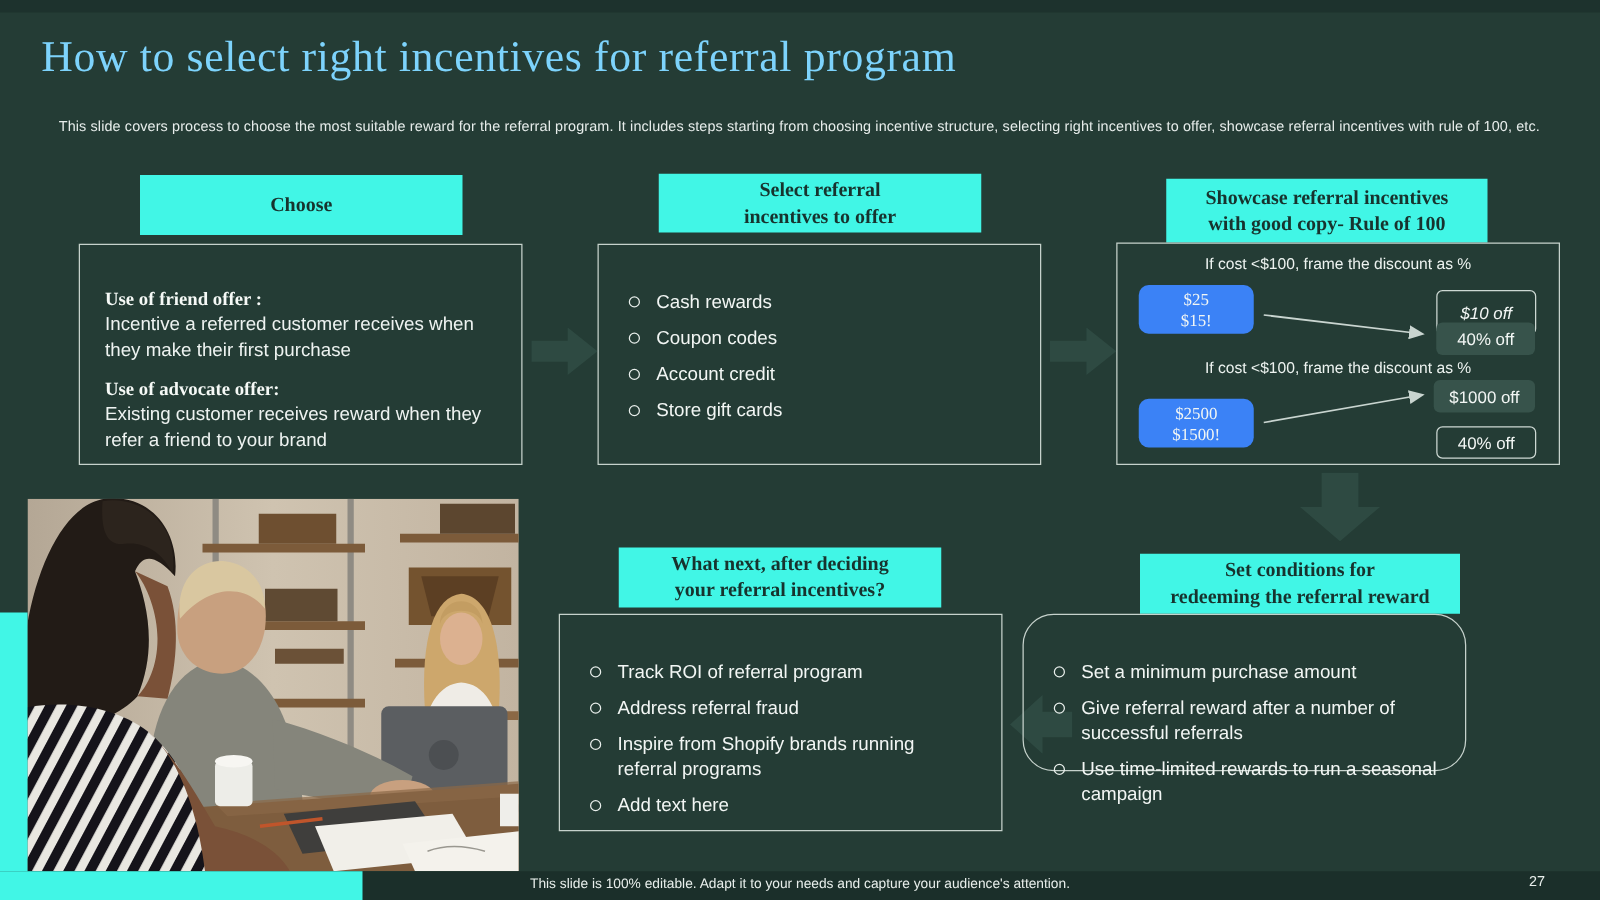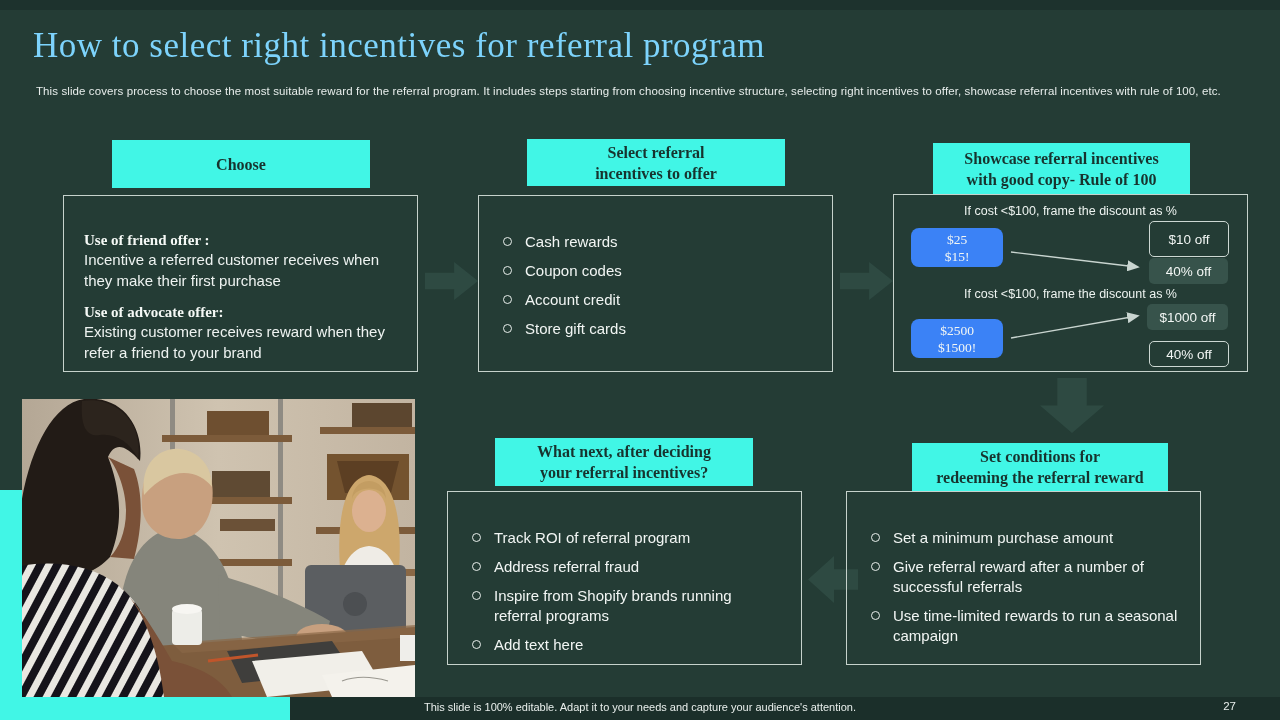--- a/index.html
+++ b/index.html
@@ -3,39 +3,39 @@
 <meta charset="utf-8">
 <style>
   html,body{margin:0;padding:0;background:#233b34;}
   .slide{position:relative;width:1280px;height:720px;background:#243c35;overflow:hidden;
          font-family:"Liberation Sans","DejaVu Sans",sans-serif;}
   .top-band{position:absolute;left:0;top:0;width:1280px;height:10px;background:#1d322d;}
 
   .title{position:absolute;left:33px;top:26px;margin:0;width:1200px;
          font-family:"Liberation Serif","DejaVu Serif",serif;font-weight:400;
          font-size:35px;color:#7dd3fc;letter-spacing:.5px;}
-  .subtitle{position:absolute;left:34px;top:83px;margin:2px;width:1230px;
+  .subtitle{position:absolute;left:34px;top:83px;margin:13px;width:1230px;
             font-size:11.5px;color:#e7edeb;letter-spacing:.1px;}
 
   .step-header{position:absolute;background:#41f6e6;color:#17332e;text-align:center;
                display:flex;flex-direction:column;justify-content:center;
                font-family:"Liberation Serif","DejaVu Serif",serif;font-weight:700;
                font-size:16px;line-height:21px;}
   .h1pos{left:112px;top:140px;width:258px;height:48px;}
   .h2pos{left:527px;top:139px;width:258px;height:47px;}
   .h3pos{left:933px;top:143px;width:257px;height:51px;}
   .h4pos{left:495px;top:438px;width:258px;height:48px;}
   .h5pos{left:912px;top:443px;width:256px;height:48px;}
 
   .content-box{position:absolute;border:1px solid #c6d2cc;box-sizing:border-box;color:#f2f6f4;}
   .b1pos{left:63px;top:195px;width:355px;height:177px;padding:36px 16px 10px 20px;}
   .b2pos{left:478px;top:195px;width:355px;height:177px;}
   .b3pos{left:893px;top:194px;width:355px;height:178px;}
   .b4pos{left:447px;top:491px;width:355px;height:174px;}
-  .b5pos{left:846px;top:491px;width:355px;height:174px;}
+  .b5pos{left:818px;top:491px;width:355px;height:126px;border-radius:25px;}
 
   .offer-label{margin:0;font-family:"Liberation Serif","DejaVu Serif",serif;
                font-weight:700;font-size:15px;color:#f5f9f6;}
   .offer-text{margin:0 0 13px 0;font-size:15px;line-height:21px;color:#eef3f1;}
 
   ul.bullet-list{list-style:none;margin:0;padding:36px 18px 0 24px;}
   ul.bullet-list li{display:flex;gap:13px;margin-bottom:9px;font-size:15px;line-height:20px;color:#f2f6f4;}
   .bullet-o{flex:0 0 auto;width:7px;height:7px;margin-top:5px;border:1.5px solid #e9efec;border-radius:50%;}
 
   
@@ -43,21 +43,21 @@
   .rt1{top:9px;} .rt2{top:92px;}
   .price-pill{position:absolute;background:#3b82f6;border-radius:8px;color:#f2f6f4;
               display:flex;flex-direction:column;justify-content:center;text-align:center;
               font-family:"Liberation Serif","DejaVu Serif",serif;font-size:13.5px;line-height:17px;}
   .pp1{left:17px;top:33px;width:92px;height:39px;}
   .pp2{left:17px;top:124px;width:92px;height:39px;}
   .opt-pill{position:absolute;display:flex;align-items:center;justify-content:center;
             font-size:13.5px;color:#f2f6f4;box-sizing:border-box;border-radius:5px;}
   .opt-outline{border:1px solid #cdd8d3;background:transparent;}
   .opt-fill{background:#37534b;}
-  .op1{left:255px;top:26px;width:80px;height:36px;}
+  .op1{left:255px;top:37px;width:80px;height:36px;font-style:italic;}
   .op2{left:255px;top:63px;width:79px;height:26px;}
   .op3{left:253px;top:109px;width:81px;height:26px;}
   .op4{left:255px;top:146px;width:80px;height:26px;}
   .thin-arrows{position:absolute;left:0;top:0;width:355px;height:178px;}
 
   
   .fat-arrow{position:absolute;background:#2e4a42;}
   .ar1{left:425px;top:262px;width:53px;height:38px;
        clip-path:polygon(0 28%,55% 28%,55% 0,100% 50%,55% 100%,55% 72%,0 72%);}
   .ar2{left:840px;top:262px;width:53px;height:38px;

